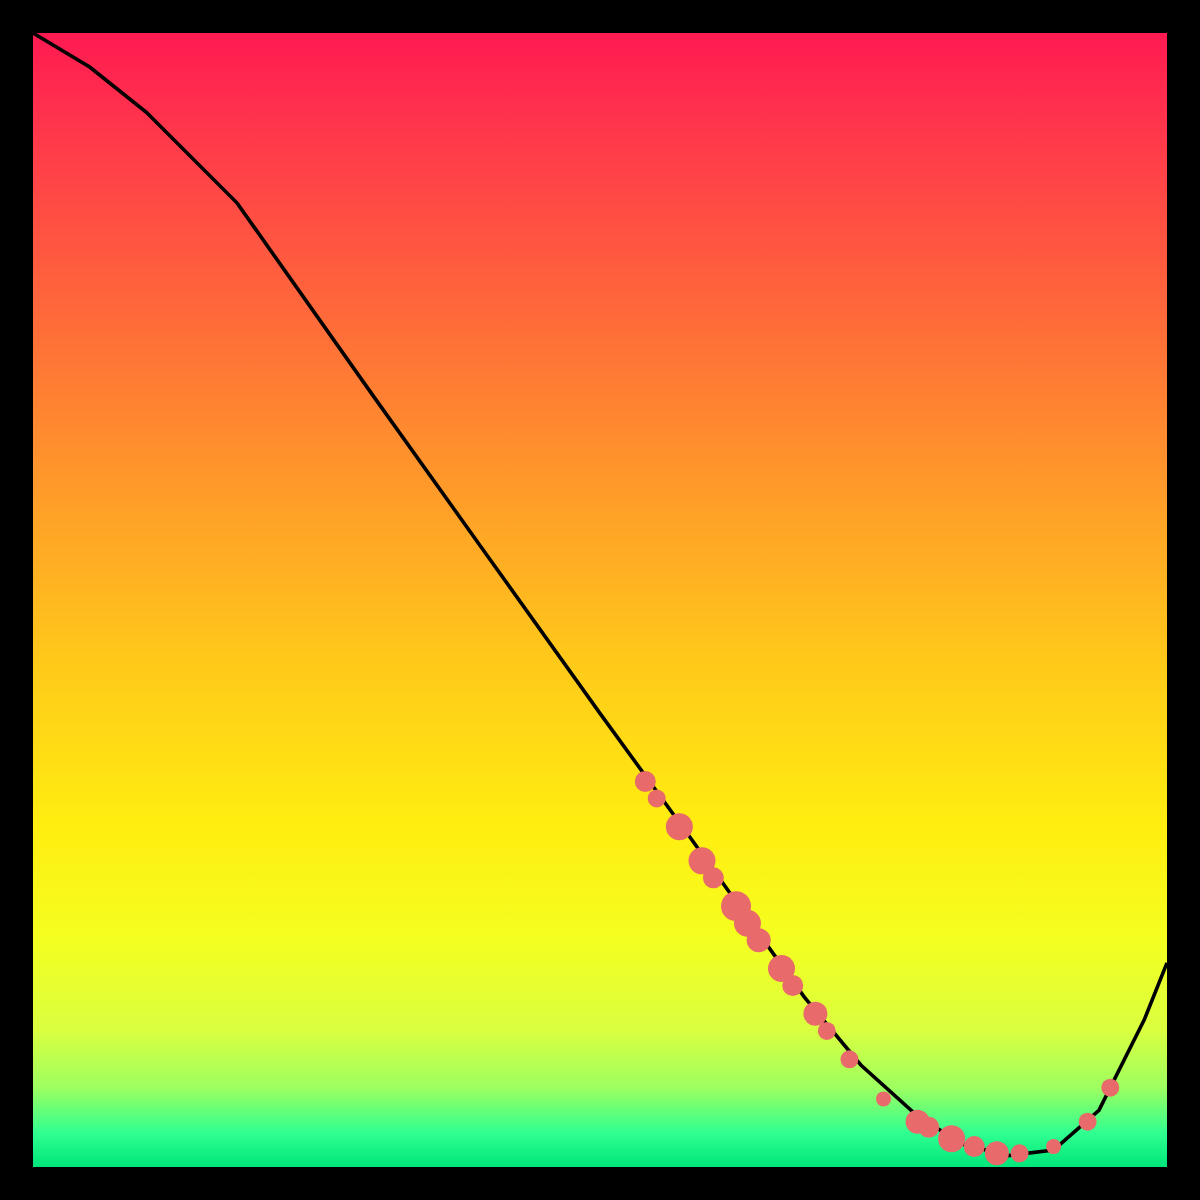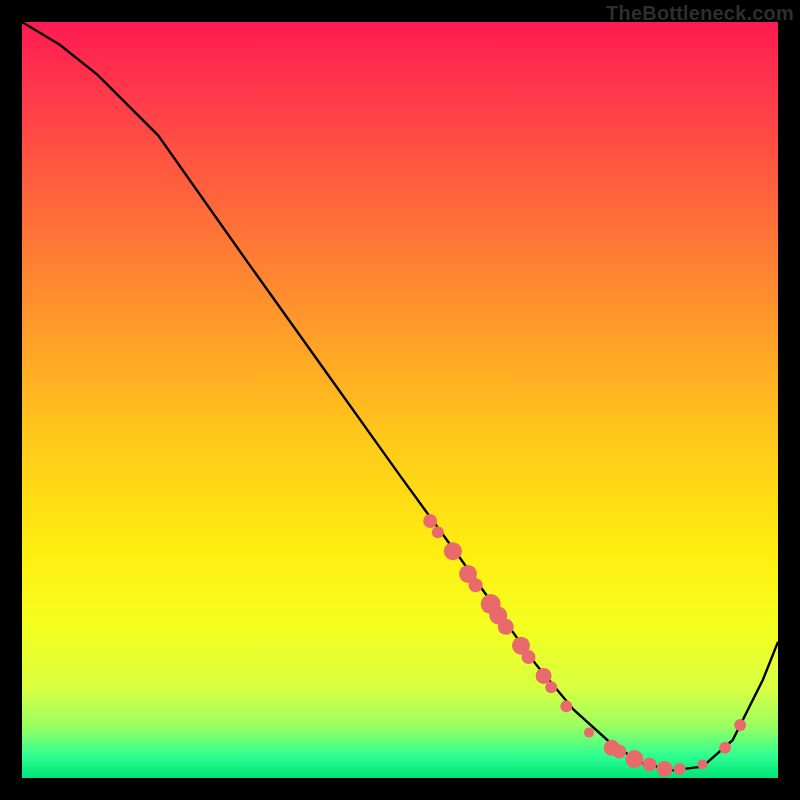--- a/index.html
+++ b/index.html
@@ -83,14 +83,13 @@
           <circle cx="612.4" cy="737.1" r="9" fill="#e86a6a"></circle>
           <circle cx="627.5" cy="742.4" r="7" fill="#e86a6a"></circle>
           <circle cx="642.6" cy="746.9" r="8" fill="#e86a6a"></circle>
           <circle cx="657.7" cy="746.9" r="6" fill="#e86a6a"></circle>
           <circle cx="680.4" cy="742.4" r="5" fill="#e86a6a"></circle>
           <circle cx="703.1" cy="725.8" r="6" fill="#e86a6a"></circle>
           <circle cx="718.2" cy="703.1" r="6" fill="#e86a6a"></circle>
         </g>
     </svg>
   </div>
-  <div class="watermark">TheBottleneck.com</div>
 </div>
 
 </body></html>

